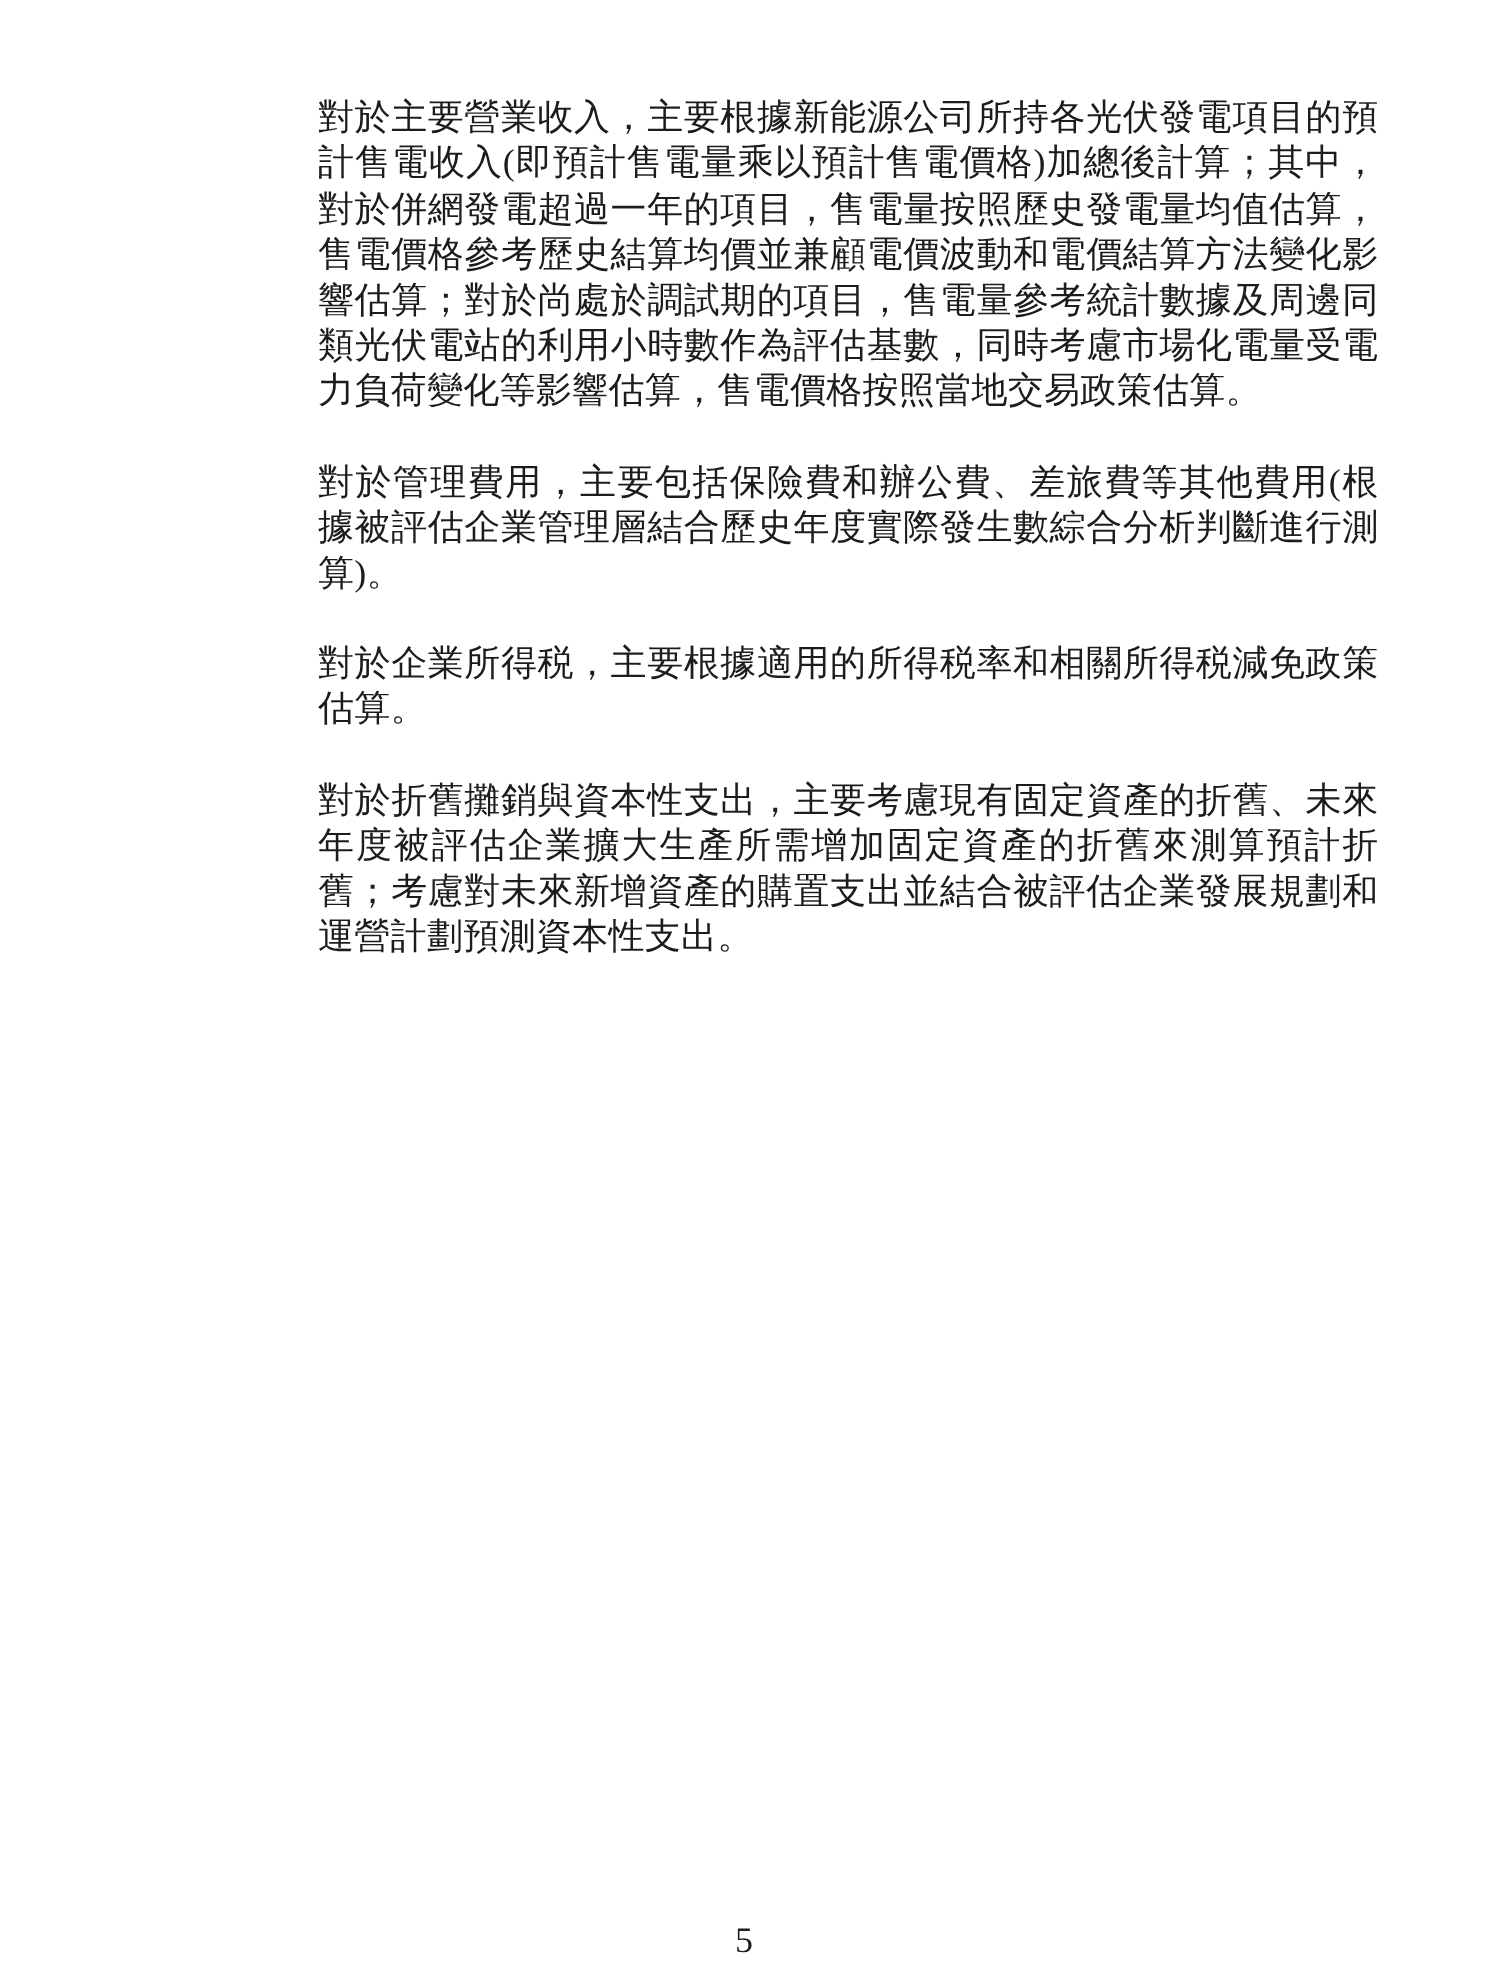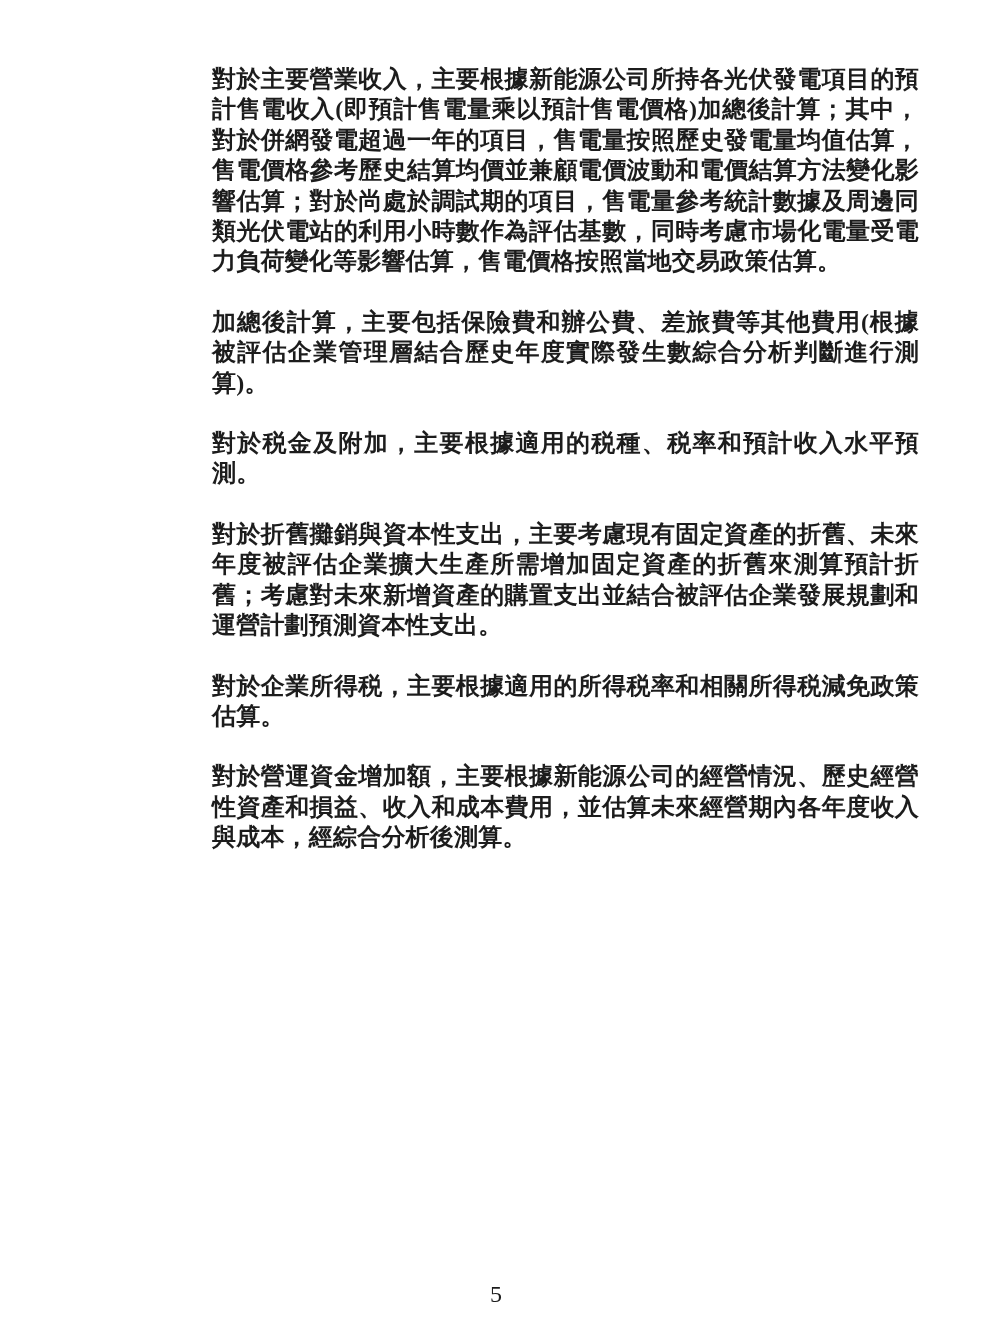--- a/index.html
+++ b/index.html
@@ -13,21 +13,20 @@
     height: 1323px;
     background: #ffffff;
     overflow: hidden;
     font-family: "Liberation Serif", "DejaVu Serif", serif;
   }
   .content {
     position: absolute;
     left: 212px;
     top: 64px;
     width: 707px;
-    font-weight: bold;
   }
   .content p {
     margin: 0 0 30px 0;
     font-size: 24px;
     line-height: 30.4px;
     letter-spacing: 0.2px;
     color: #1c1c1c;
     text-align: justify;
     text-align-last: left;
     text-justify: inter-character;
@@ -44,22 +43,20 @@
     font-size: 24px;
     color: #1c1c1c;
   }
 </style>
 </head>
 <body>
 
 <div class="page">
   <main class="content">
     <p>對於主要營業收入，主要根據新能源公司所持各光伏發電項目的預計售電收入(即預計售電量乘以預計售電價格)加總後計算；其中，對於併網發電超過一年的項目，售電量按照歷史發電量均值估算，售電價格參考歷史結算均價並兼顧電價波動和電價結算方法變化影響估算；對於尚處於調試期的項目，售電量參考統計數據及周邊同類光伏電站的利用小時數作為評估基數，同時考慮市場化電量受電力負荷變化等影響估算，售電價格按照當地交易政策估算。</p>
-    <p>加總後計算，主要包括保險費和辦公費、差旅費等其他費用(根據被評估企業管理層結合歷史年度實際發生數綜合分析判斷進行測算)。</p>
-    <p>對於税金及附加，主要根據適用的税種、税率和預計收入水平預測。</p>
+    <p>對於管理費用，主要包括保險費和辦公費、差旅費等其他費用(根據被評估企業管理層結合歷史年度實際發生數綜合分析判斷進行測算)。</p>
+    <p>對於企業所得税，主要根據適用的所得税率和相關所得税減免政策估算。</p>
     <p>對於折舊攤銷與資本性支出，主要考慮現有固定資產的折舊、未來年度被評估企業擴大生產所需增加固定資產的折舊來測算預計折舊；考慮對未來新增資產的購置支出並結合被評估企業發展規劃和運營計劃預測資本性支出。</p>
-    <p>對於企業所得税，主要根據適用的所得税率和相關所得税減免政策估算。</p>
-    <p>對於營運資金增加額，主要根據新能源公司的經營情況、歷史經營性資產和損益、收入和成本費用，並估算未來經營期內各年度收入與成本，經綜合分析後測算。</p>
   </main>
   <footer class="page-footer">
     <span>5</span>
   </footer>
 </div>
 
 </body></html>

